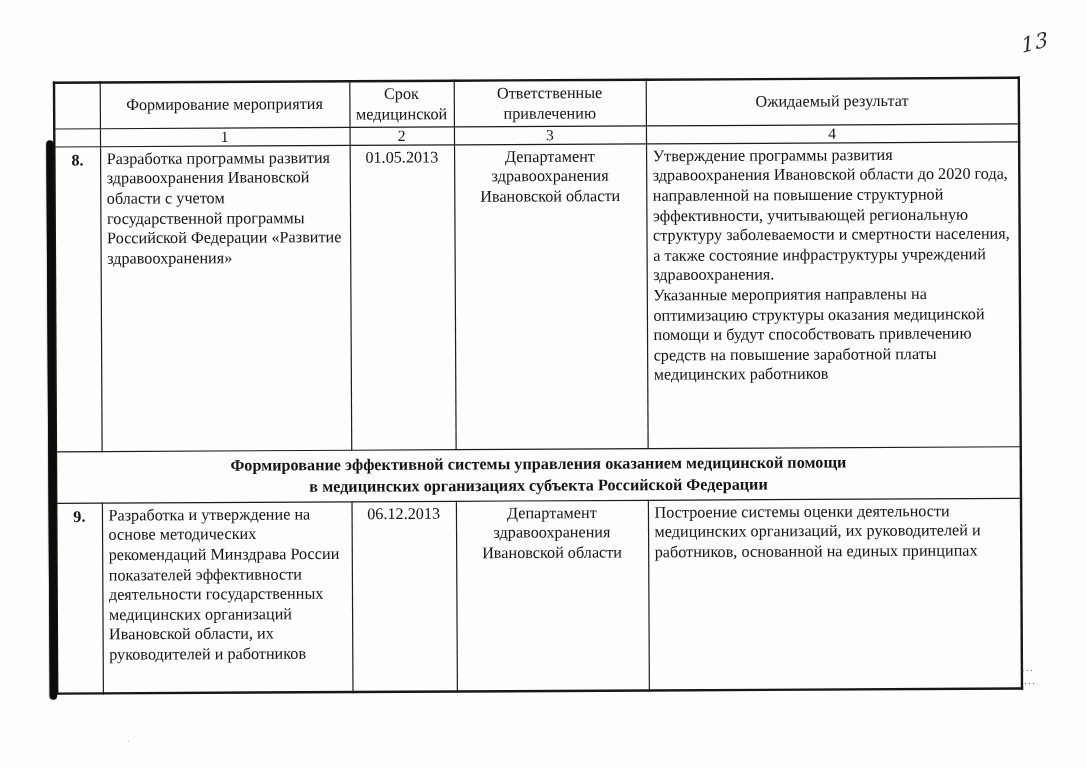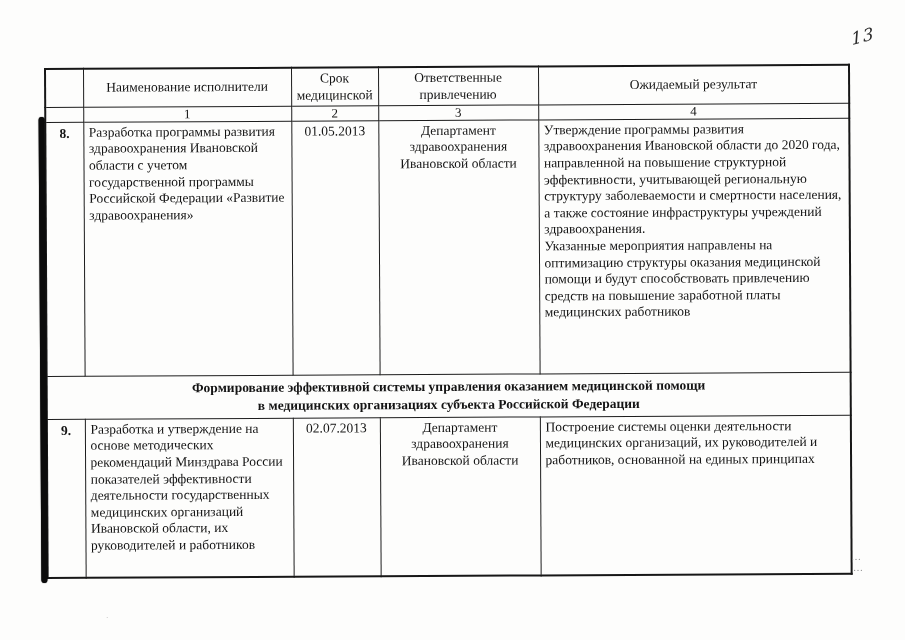--- a/index.html
+++ b/index.html
@@ -124,21 +124,21 @@
       <colgroup>
         <col class="col-num">
           <col class="col-name">
           <col class="col-term">
           <col class="col-exec">
           <col class="col-res">
       </colgroup>
       <thead>
         <tr>
           <th></th>
-          <th>Наименование исполнители</th>
+          <th>Формирование мероприятия</th>
           <th>Срок медицинской</th>
           <th>Ответственные привлечению</th>
           <th>Ожидаемый результат</th>
         </tr>
         <tr class="nums">
           <td></td>
           <td>1</td>
           <td>2</td>
           <td>3</td>
           <td>4</td>
@@ -153,21 +153,21 @@
           <td class="cell-res">Утверждение программы развития здравоохранения Ивановской области до 2020 года, направленной на повышение структурной эффективности, учитывающей региональную структуру заболеваемости и смертности населения, а также состояние инфраструктуры учреждений здравоохранения.
 Указанные мероприятия направлены  на оптимизацию структуры оказания медицинской помощи и будут способствовать привлечению средств на повышение заработной платы медицинских работников</td>
         </tr>
         <tr>
           <td class="section-cell" colspan="5">Формирование эффективной системы управления оказанием медицинской помощи
 в медицинских организациях субъекта Российской Федерации</td>
         </tr>
         <tr class="row-9">
           <td class="cell-num">9.</td>
           <td class="cell-name">Разработка и утверждение на основе методических рекомендаций Минздрава России показателей эффективности деятельности государственных медицинских организаций Ивановской области, их руководителей и работников</td>
-          <td class="cell-term">02.07.2013</td>
+          <td class="cell-term">06.12.2013</td>
           <td class="cell-exec">Департамент здравоохранения Ивановской области</td>
           <td class="cell-res">Построение системы оценки деятельности медицинских организаций, их руководителей и работников, основанной на единых принципах</td>
         </tr>
       </tbody>
     </table>
   </div>
 
   <div class="left-bar"></div>
   <div class="noise n1">…</div>
   <div class="noise n2">…</div>

